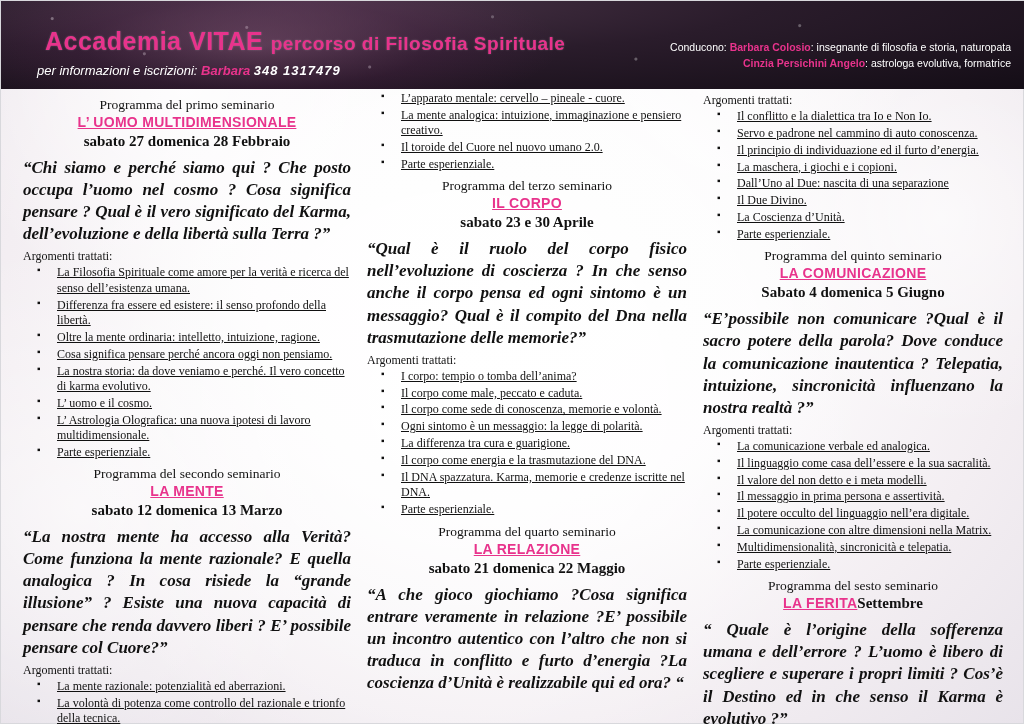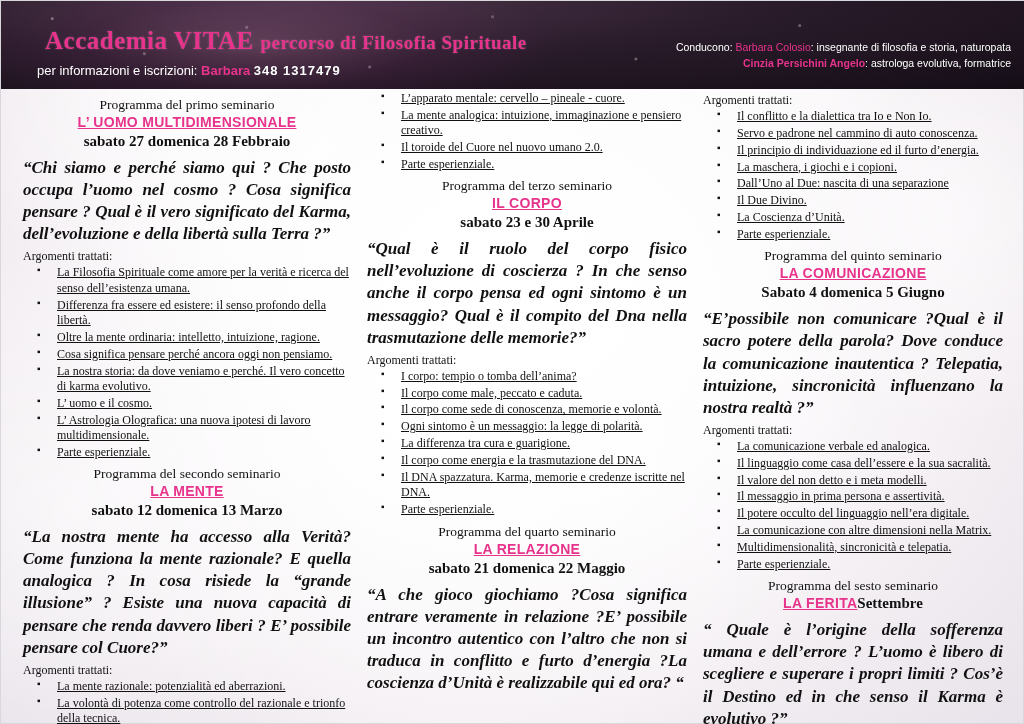--- a/index.html
+++ b/index.html
@@ -51,21 +51,21 @@
     left: -5%; top: -40%;
     width: 60%; height: 180%;
     background: radial-gradient(ellipse at center, rgba(255,160,220,0.22) 0%, rgba(160,60,140,0.10) 40%, rgba(0,0,0,0) 70%);
   }
   .title-wrap {
     position: absolute;
     left: 44px; top: 26px;
     z-index: 4;
   }
   .title-main {
-    font-family: Liberation Serif, serif;
+    font-family: Liberation Sans, sans-serif;
     font-weight: bold;
     font-size: 25px;
     color: #e8338c;
     letter-spacing: 0.5px;
     text-shadow: 0 0 2px rgba(255,255,255,0.25);
     white-space: nowrap;
   }
   .title-main .vitae {
     font-size: 25px;
   }
@@ -74,20 +74,21 @@
     font-weight: bold;
   }
   .info-line {
     position: absolute;
     left: 36px; top: 62px;
     z-index: 4;
     font-family: "Liberation Sans", sans-serif;
     font-size: 13px;
     color: #ffffff;
     white-space: nowrap;
+    font-style: italic;
   }
   .info-line .hl {
     color: #e8338c;
     font-weight: bold;
   }
   .info-line .phone {
     color: #ffffff;
     font-weight: bold;
     letter-spacing: 1px;
   }
@@ -95,21 +96,21 @@
     position: absolute;
     right: 12px; top: 38px;
     z-index: 4;
     text-align: right;
     font-family: "Liberation Sans", sans-serif;
     font-size: 10.5px;
     color: #ffffff;
     line-height: 1.55;
     white-space: nowrap;
   }
-  .conduct .name { color: #e8338c; font-weight: normal; }
+  .conduct .name { color: #e8338c; font-weight: bold; }
   .conduct .name2 { color: #e8338c; font-weight: bold; }
 
   
   .columns {
     position: absolute;
     left: 0; top: 90px;
     width: 1024px;
     height: 630px;
     display: flex;
     padding: 0 14px;

